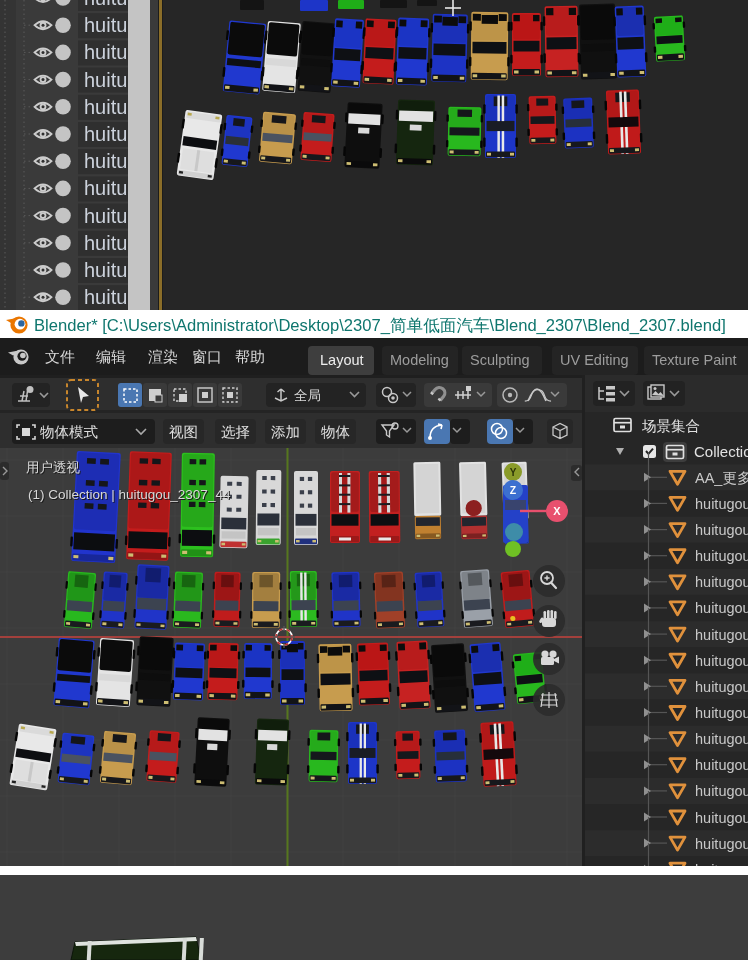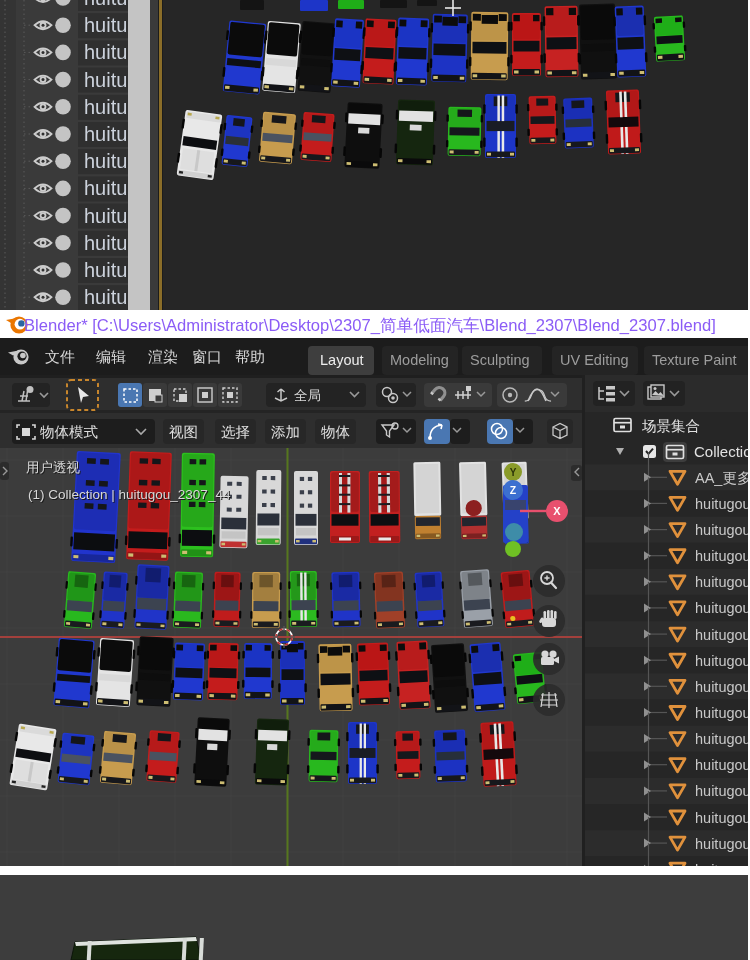--- a/index.html
+++ b/index.html
@@ -461,21 +461,21 @@
       <line x1="445.0" y1="8.0" x2="461.0" y2="8.0" stroke="#e8e8e8" stroke-width="1.6"></line>
       <line x1="453.0" y1="0.0" x2="453.0" y2="16.0" stroke="#e8e8e8" stroke-width="1.6"></line>
     </svg>
     <div class="abs" style="left:0;top:310px;width:750px;height:28px;background:#ffffff">
 <svg class="abs" style="left:5px;top:2px" width="26" height="24" viewBox="0 0 26 24">
 <circle cx="14" cy="13" r="8.6" fill="#ea7600"></circle>
 <path d="M1 8 L12 6 L15 9 L6 11 Z" fill="#ea7600"></path>
 <circle cx="15" cy="12.2" r="5.4" fill="#ffffff"></circle>
 <circle cx="16.4" cy="11.4" r="3.2" fill="#2b66a0"></circle>
 </svg>
-<div class="abs" style="left:24px;top:5px;font-size:16.6px;color:#8b5cf6;white-space:nowrap">Blender* [C:\Users\Administrator\Desktop\2307_简单低面汽车\Blend_2307\Blend_2307.blend]</div>
+<div class="abs" style="left:34px;top:5px;font-size:16.6px;color:#0f766e;white-space:nowrap">Blender* [C:\Users\Administrator\Desktop\2307_简单低面汽车\Blend_2307\Blend_2307.blend]</div>
 </div>
     <svg class="abs" style="left:0;top:338px" width="750" height="37" viewBox="0 0 750 37">
       <rect x="0.0" y="0.0" width="750.0" height="37.0" fill="#1c1c1c"></rect>
       <g transform="translate(8,8)" fill="#c8c8c8">
         <circle cx="13" cy="11" r="7.6"></circle>
         <path d="M0 6.5 L10.5 4.5 L13.5 7.5 L5 9.5 Z"></path>
         <circle cx="14" cy="10.2" r="4.6" fill="#1c1c1c"></circle>
         <circle cx="14.9" cy="9.5" r="2.8" fill="#c8c8c8"></circle>
       </g>
       <text x="45.0" y="24.0" font-size="15" fill="#d8d8d8" font-family="'Liberation Sans',sans-serif">文件</text>

